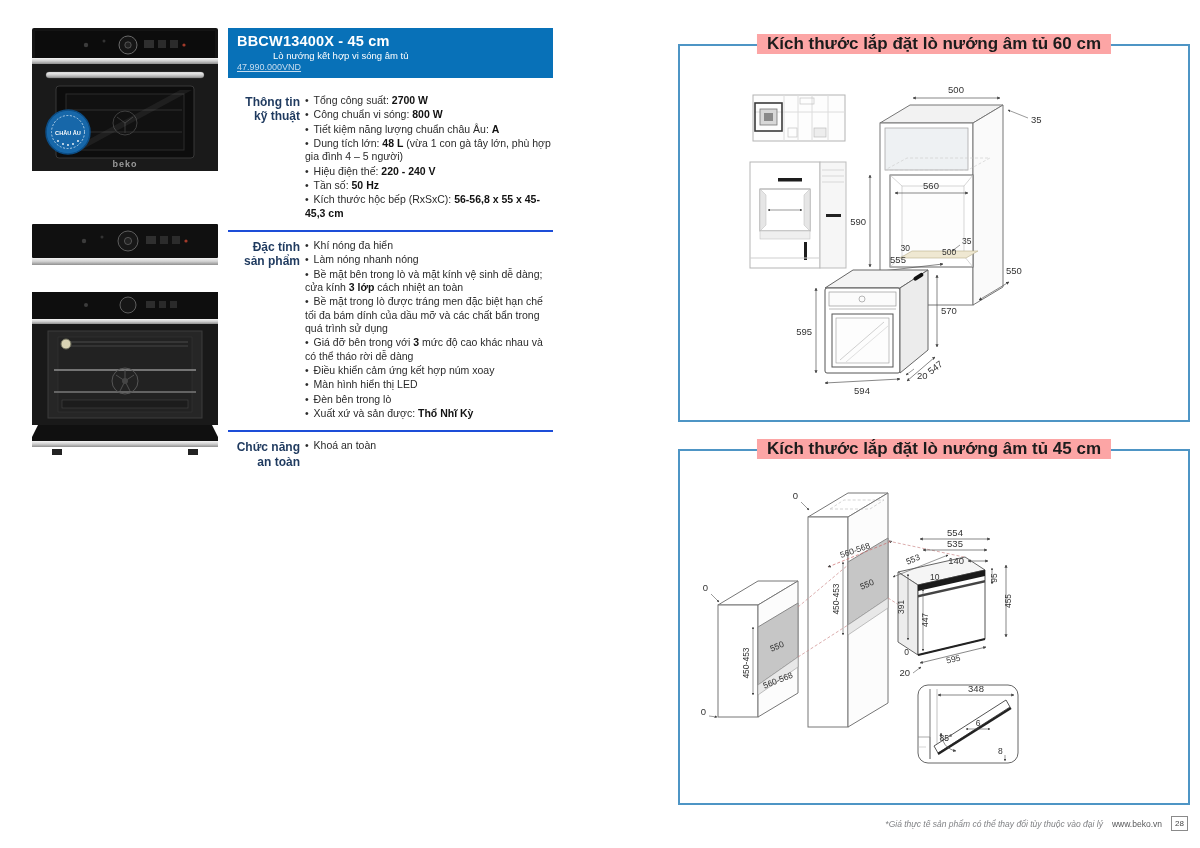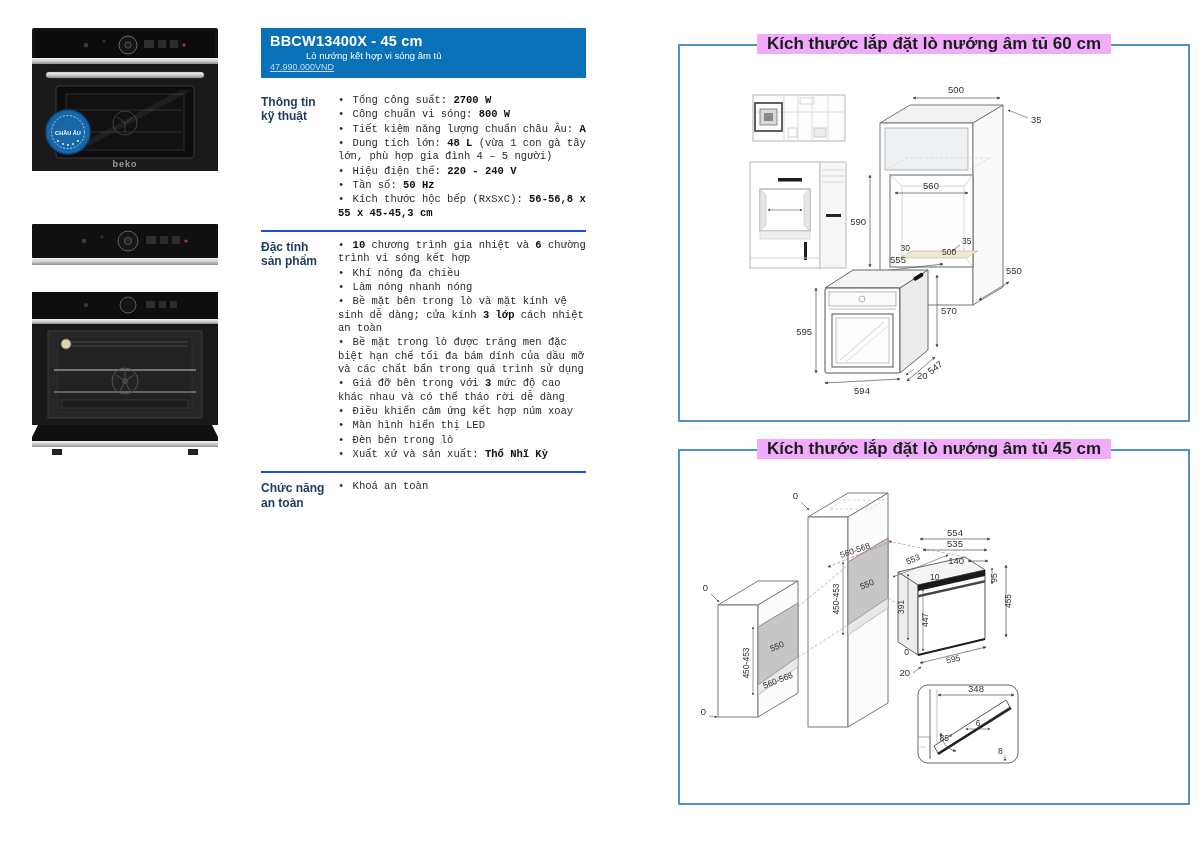--- a/index.html
+++ b/index.html
@@ -4,40 +4,40 @@
 <style>
   html,body{margin:0;padding:0;background:#fff;}
   .page{position:relative;width:1200px;height:848px;background:#fff;overflow:hidden;
         font-family:"Liberation Sans","DejaVu Sans",sans-serif;color:#2a2a2a;}
   
   .photo{position:absolute;left:32px;}
   #photo1{top:28px;}
   #photo2{top:224px;}
   #photo3{top:292px;}
   
-  .spec-col{position:absolute;left:261px;top:28px;width:325px;}
+  .spec-col{position:absolute;left:228px;top:28px;width:325px;}
   .spec-header{background:#0871b8;color:#fff;padding:5px 9px 6px 9px;}
   .spec-title{font-size:14.5px;font-weight:bold;letter-spacing:.2px;}
   .spec-sub{font-size:9.5px;margin-top:1px;margin-left:36px;}
   .spec-price{font-size:9px;color:#c6dcef;margin-top:1px;text-decoration:underline;}
   #spec-sections{margin-top:9px;}
   .spec-row{display:flex;padding:7px 0 9px 0;}
   .spec-row + .spec-row{border-top:2px solid #1d4ed8;}
-  .spec-label{width:72px;flex:0 0 72px;text-align:left;font-weight:bold;
+  .spec-label{width:72px;flex:0 0 72px;text-align:right;font-weight:bold;
               color:#1f3a5f;font-size:12px;line-height:1.2;padding-top:1px;}
-  .spec-bullets{flex:1;padding-left:5px;font-size:10.5px;line-height:1.27;color:#2a2a2a;font-family:Liberation Mono, monospace;}
+  .spec-bullets{flex:1;padding-left:5px;font-size:10.5px;line-height:1.27;color:#2a2a2a;}
   .bullet{margin-bottom:1px;}
   .bullet b{color:#111;}
   .dot{margin-right:2px;}
   
   .dia-box{position:absolute;left:678px;width:508px;border:2px solid #4e95c5;background:#fff;}
   #box60{top:44px;height:374px;}
   #box45{top:449px;height:352px;}
   .dia-title{position:absolute;top:-12px;left:50%;transform:translateX(-50%);
-             background:#f0abfc;padding:0 10px;font-size:17px;font-weight:bold;color:#1c1c1c;
+             background:#fca5a5;padding:0 10px;font-size:17px;font-weight:bold;color:#1c1c1c;
              white-space:nowrap;}
   .dia-box svg{position:absolute;left:0;top:16px;}
   
   .footer{position:absolute;right:12px;top:816px;display:flex;align-items:center;gap:9px;}
   .disc{font-size:8.5px;font-style:italic;color:#808285;}
   .site{font-size:8.5px;color:#58595b;}
   .pageno{width:15px;height:13px;border:1px solid #8a8a8a;font-size:8px;color:#444;
           display:flex;align-items:center;justify-content:center;}
   
   text{font-family:"Liberation Sans","DejaVu Sans",sans-serif;}
@@ -164,30 +164,29 @@
             <div class="bullet"><span class="dot">• </span><span>Tần số: </span><b>50 Hz</b></div>
             <div class="bullet"><span class="dot">• </span><span>Kích thước hộc bếp (RxSxC): </span><b>56-56,8 x 55 x 45-45,3 cm</b></div>
           </div>
         </div>
         <div class="spec-row">
           <div class="spec-label">
             <div>Đặc tính</div>
             <div>sản phẩm</div>
           </div>
           <div class="spec-bullets">
-            <div class="bullet"><span class="dot">• </span><b>10</b><span> chương trình gia nhiệt và </span><b>6</b><span> chường trình vi sóng kết hợp</span></div>
-            <div class="bullet"><span class="dot">• </span><span>Khí nóng đa chiều</span></div>
+            <div class="bullet"><span class="dot">• </span><span>Khí nóng đa hiển</span></div>
             <div class="bullet"><span class="dot">• </span><span>Làm nóng nhanh nóng</span></div>
             <div class="bullet"><span class="dot">• </span><span>Bề mặt bên trong lò và mặt kính vệ sinh dễ dàng; cửa kính </span><b>3 lớp</b><span> cách nhiệt an toàn</span></div>
             <div class="bullet"><span class="dot">• </span><span>Bề mặt trong lò được tráng men đặc biệt hạn chế tối đa bám dính của dầu mỡ và các chất bẩn trong quá trình sử dụng</span></div>
             <div class="bullet"><span class="dot">• </span><span>Giá đỡ bên trong với </span><b>3</b><span> mức độ cao khác nhau và có thể tháo rời dễ dàng</span></div>
             <div class="bullet"><span class="dot">• </span><span>Điều khiển cảm ứng kết hợp núm xoay</span></div>
             <div class="bullet"><span class="dot">• </span><span>Màn hình hiển thị LED</span></div>
             <div class="bullet"><span class="dot">• </span><span>Đèn bên trong lò</span></div>
-            <div class="bullet"><span class="dot">• </span><span>Xuất xứ và sản xuất: </span><b>Thổ Nhĩ Kỳ</b></div>
+            <div class="bullet"><span class="dot">• </span><span>Xuất xứ và sản được: </span><b>Thổ Nhĩ Kỳ</b></div>
           </div>
         </div>
         <div class="spec-row">
           <div class="spec-label">
             <div>Chức năng</div>
             <div>an toàn</div>
           </div>
           <div class="spec-bullets">
             <div class="bullet"><span class="dot">• </span><span>Khoá an toàn</span></div>
           </div>
@@ -374,14 +373,19 @@
         <line x1="258" y1="228" x2="334" y2="228" stroke="#555" stroke-width=".7" marker-start="url(#a2)" marker-end="url(#a2)"></line>
         <text x="296" y="225" text-anchor="middle" class="dtxt">348</text>
         <line x1="286" y1="262" x2="310" y2="262" stroke="#555" stroke-width=".6" marker-start="url(#a2)" marker-end="url(#a2)"></line>
         <text x="298" y="259" text-anchor="middle" class="dtxts">6</text>
         <text x="318" y="287" class="dtxts">8</text>
         <line x1="325" y1="288" x2="325" y2="294" stroke="#555" stroke-width=".6" marker-end="url(#a2)"></line>
       </g>
     </svg>
   </div>
 
+  <div class="footer">
+    <span class="disc">*Giá thực tế sản phẩm có thể thay đổi tùy thuộc vào đại lý</span>
+    <span class="site">www.beko.vn</span>
+    <span class="pageno">28</span>
+  </div>
 
 </div>
 
 </body></html>

